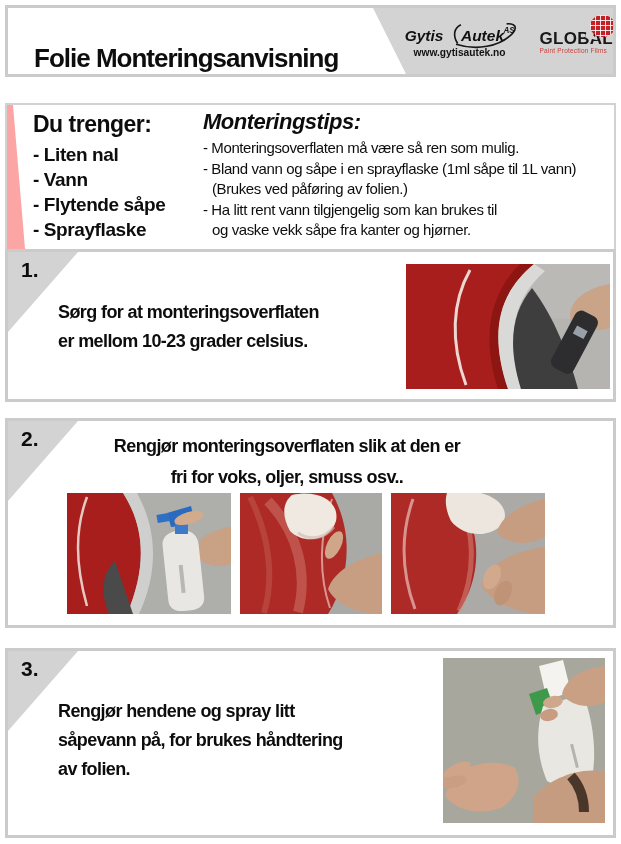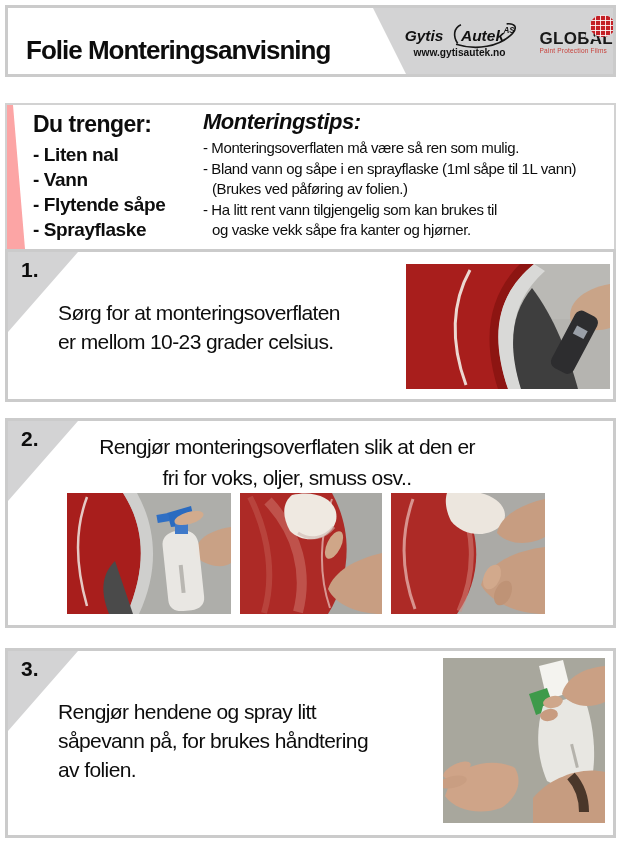--- a/index.html
+++ b/index.html
@@ -2,21 +2,21 @@
 <html><head>
 <meta charset="utf-8">
 <style>
   html,body{margin:0;padding:0;background:#fff;}
   .page{position:relative;width:621px;height:844px;background:#ffffff;overflow:hidden;
         font-family:"Liberation Sans",sans-serif;color:#0d0d0d;}
   .box{position:absolute;left:5px;width:605px;background:#fff;border:3px solid #cbcbcb;}
 
   
   .hbox{top:5px;height:66px;}
-  .title{position:absolute;left:9px;top:50%;transform:translateY(-50%);margin:9px;
+  .title{position:absolute;left:9px;top:50%;transform:translateY(-50%);margin:17px;
          font-size:26px;font-weight:bold;letter-spacing:-1px;white-space:nowrap;}
   .hdr-gray{position:absolute;top:0;bottom:0;right:0;width:246px;background:#d3d3d4;
             clip-path:polygon(6px 0,100% 0,100% 100%,39px 100%);
             display:flex;align-items:center;gap:14px;padding-left:36px;box-sizing:border-box;}
   .logo-stroke{stroke:#161616;stroke-width:2;fill:none;}
   .t-gytis,.t-autek{font:italic bold 19px "Liberation Sans",sans-serif;fill:#111;}
   .t-as{font:italic bold 10px "Liberation Sans",sans-serif;fill:#111;}
   .t-web{font:bold 12.5px "Liberation Sans",sans-serif;fill:#111;}
   .global{position:relative;width:74px;margin-top:2px;}
   .global-word{font-size:17px;font-weight:bold;color:#181818;letter-spacing:.3px;line-height:17px;}
@@ -41,21 +41,21 @@
   .tip-line{display:block;font-size:15px;letter-spacing:-.4px;line-height:20.5px;white-space:nowrap;}
   .tip-line.indent{padding-left:9px;}
 
   
   .s1{top:249px;height:147px;}
   .s2{top:418px;height:204px;}
   .s3{top:648px;height:184px;}
   .corner{position:absolute;left:0;top:0;width:70px;height:80px;background:#d3d3d4;
           clip-path:polygon(0 0,100% 0,0 100%);}
   .stepnum{position:absolute;left:13px;top:6px;font-size:21px;font-weight:bold;}
-  .steptext{position:absolute;font-size:21px;font-weight:normal;letter-spacing:-.6px;}
+  .steptext{position:absolute;font-size:18px;font-weight:bold;letter-spacing:-.6px;}
   .steptext .ln{display:block;}
   .s1 .steptext{left:50px;top:46px;line-height:29px;}
   .s2 .steptext{left:44px;top:10px;width:470px;text-align:center;line-height:31px;}
   .s3 .steptext{left:50px;top:46px;line-height:29px;}
   .photo{position:absolute;line-height:0;}
   .photo svg{display:block;}
   .ph-s1{left:398px;top:12px;}
   .ph-s2a{left:59px;top:72px;}
   .ph-s2b{left:232px;top:72px;}
   .ph-s2c{left:383px;top:72px;}

